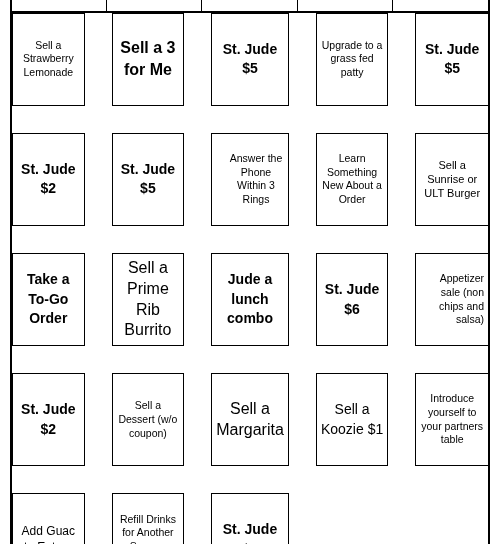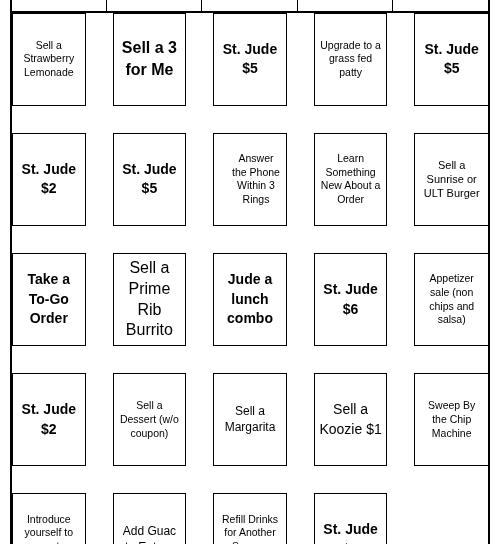--- a/index.html
+++ b/index.html
@@ -116,36 +116,33 @@
       <div class="bingo-cell">
         <span style="font-size: 16px; line-height: 1.3;">Sell a Prime Rib Burrito</span>
       </div>
       <div class="bingo-cell">
         <span style="font-size: 14px; font-weight: bold; line-height: 1.4;">Jude a lunch combo</span>
       </div>
       <div class="bingo-cell">
         <span style="font-size: 14px; font-weight: bold; line-height: 1.4;">St. Jude $6</span>
       </div>
       <div class="bingo-cell">
-        <span style="font-size: 10.5px; line-height: 1.3;">Appetizer sale (non chips and salsa)</span>
+        <span style="font-size: 10.5px; line-height: 1.3; text-align: right;">Appetizer sale (non chips and salsa)</span>
       </div>
       <div class="bingo-cell">
         <span style="font-size: 14px; font-weight: bold; line-height: 1.4;">St. Jude $2</span>
       </div>
       <div class="bingo-cell">
         <span style="font-size: 10.5px; line-height: 1.3;">Sell a Dessert (w/o coupon)</span>
       </div>
       <div class="bingo-cell">
-        <span style="font-size: 12px; line-height: 1.3;">Sell a Margarita</span>
+        <span style="font-size: 16px; line-height: 1.3;">Sell a Margarita</span>
       </div>
       <div class="bingo-cell">
         <span style="font-size: 14px; font-weight: normal; line-height: 1.4;">Sell a Koozie $1</span>
-      </div>
-      <div class="bingo-cell">
-        <span style="font-size: 10.5px; line-height: 1.3;">Sweep By the Chip Machine</span>
       </div>
       <div class="bingo-cell">
         <span style="font-size: 10.5px; line-height: 1.3;">Introduce yourself to your partners table</span>
       </div>
       <div class="bingo-cell">
         <span style="font-size: 12px; line-height: 1.3;">Add Guac to Entree</span>
       </div>
       <div class="bingo-cell">
         <span style="font-size: 10.5px; line-height: 1.3;">Refill Drinks for Another Servers Table</span>
       </div>

